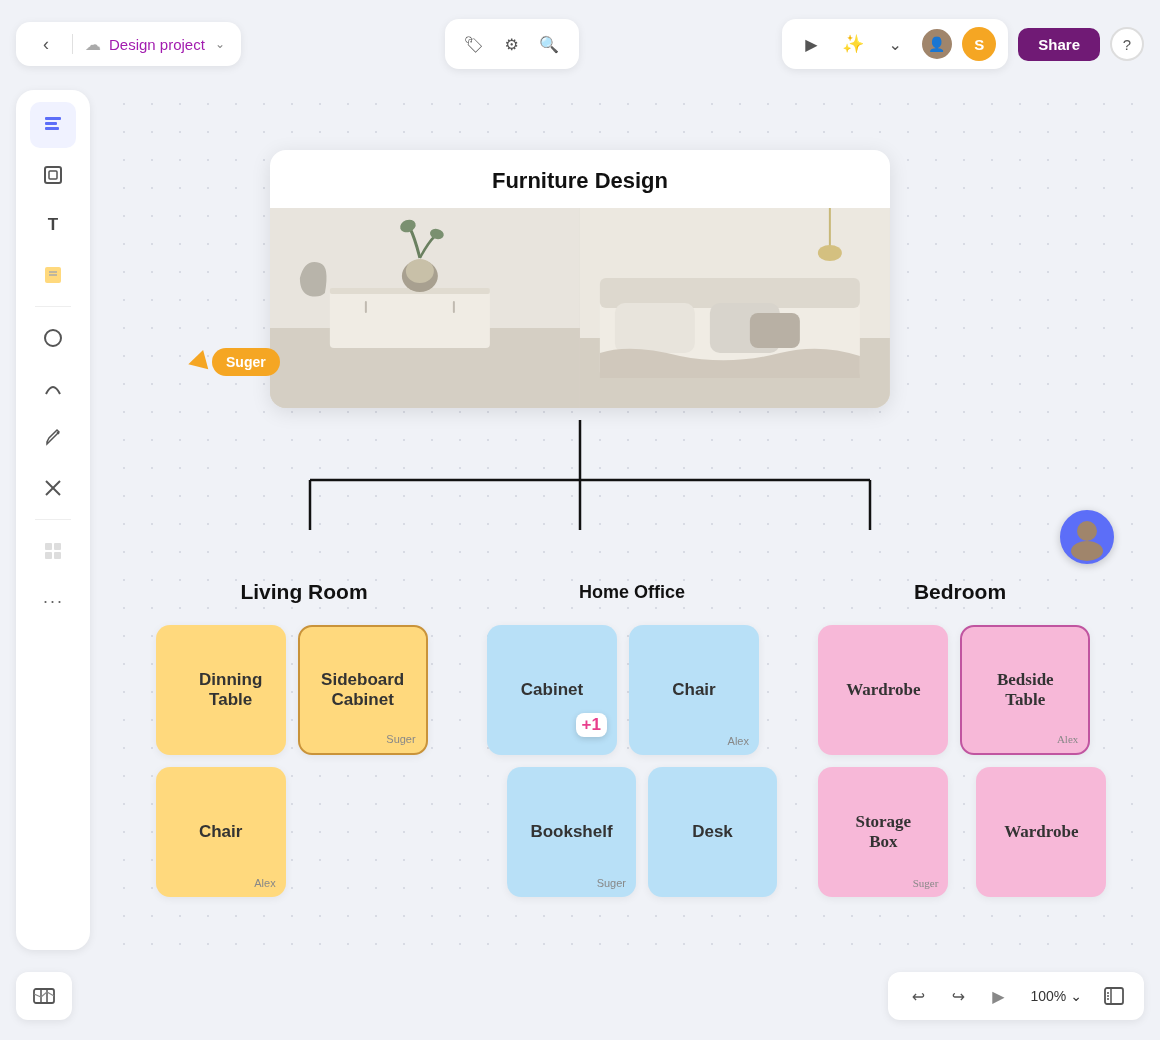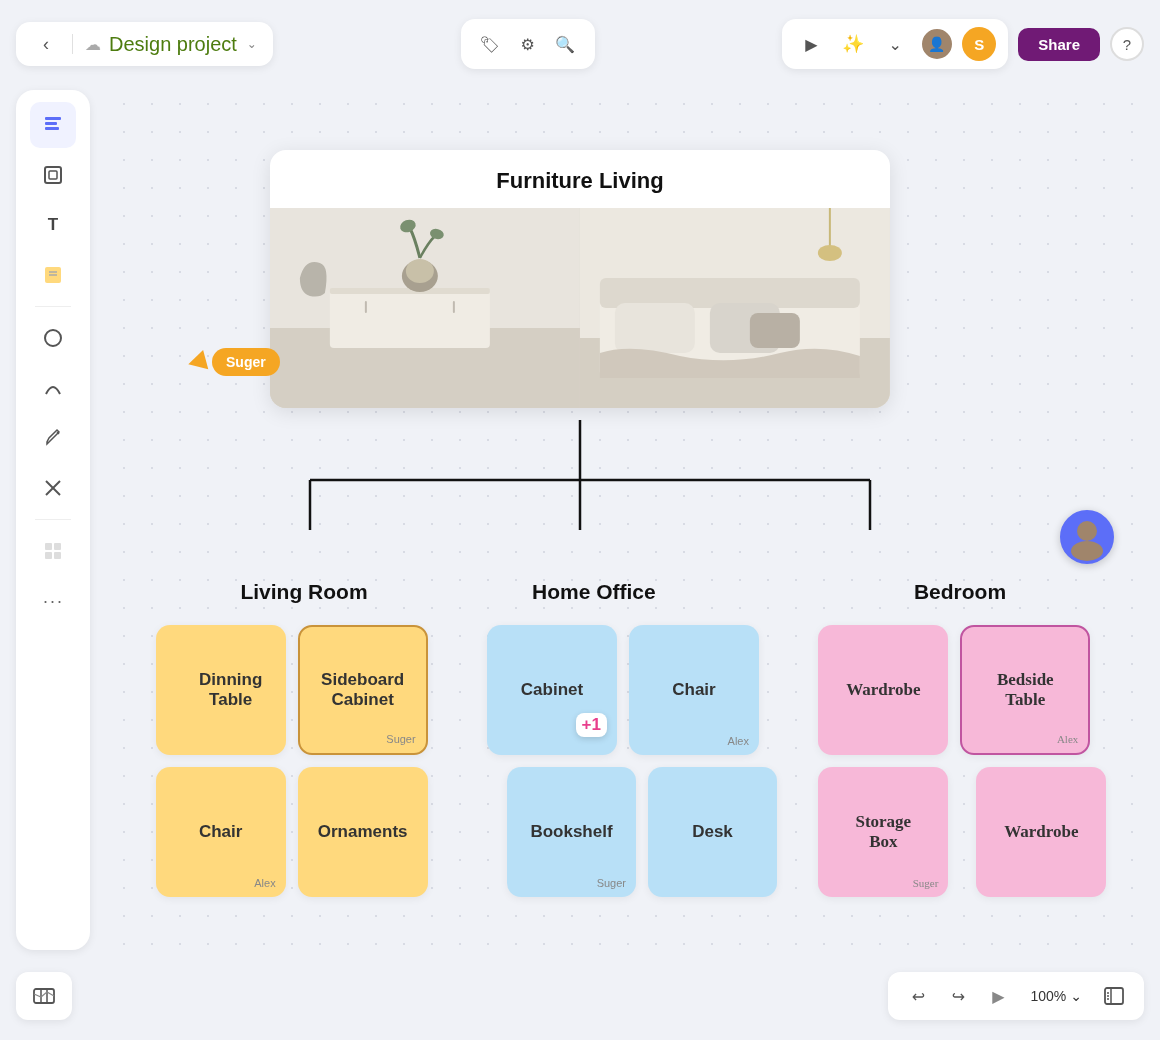--- a/index.html
+++ b/index.html
@@ -34,21 +34,21 @@
     }
     .topbar-left .back-btn {
       width: 28px; height: 28px;
       display: flex; align-items: center; justify-content: center;
       cursor: pointer;
       color: #555;
       font-size: 18px;
     }
     .topbar-left .divider { width: 1px; height: 20px; background: #e0e0e0; margin: 0 4px; }
     .cloud-icon { color: #aaa; font-size: 16px; }
-    .project-name { font-size: 20px; font-weight: 500; color: #4d7c0f; }
+    .project-name { font-size: 15px; font-weight: 500; color: #a21caf; }
     .chevron { color: #888; font-size: 12px; margin-left: 2px; }
     .topbar-tools {
       display: flex;
       align-items: center;
       gap: 4px;
       background: white;
       border-radius: 14px;
       padding: 8px 12px;
       box-shadow: 0 2px 8px rgba(0,0,0,0.08);
     }
@@ -409,21 +409,21 @@
         <rect x="2" y="11" width="7" height="7" rx="1" fill="#ddd"></rect>
         <rect x="11" y="11" width="7" height="7" rx="1" fill="#ddd"></rect>
       </svg>
   </div>
   <div class="sidebar-item" style="font-size:18px; letter-spacing:1px; color:#666;">···</div>
 </div>
 
 <div class="canvas">
 
   <div class="furniture-card">
-    <div class="furniture-title">Furniture Living</div>
+    <div class="furniture-title">Furniture Design</div>
     <div class="furniture-images">
       <div class="photo-desk">
         
         <svg width="100%" height="100%" viewBox="0 0 310 200" preserveAspectRatio="xMidYMid slice">
           <rect width="310" height="200" fill="#ddd9d0"></rect>
 
           <rect width="310" height="120" fill="#e8e4dd"></rect>
 
           <rect y="120" width="310" height="80" fill="#d5cfc4"></rect>
 
@@ -483,43 +483,40 @@
 
     <line x1="200" y1="60" x2="200" y2="110" stroke="#111" stroke-width="2.5"></line>
 
     <line x1="470" y1="60" x2="470" y2="110" stroke="#111" stroke-width="2.5"></line>
 
     <line x1="760" y1="60" x2="760" y2="110" stroke="#111" stroke-width="2.5"></line>
   </svg>
 
   <div style="position:absolute; top:490px; left:30px; right:20px; display:flex; justify-content:space-around; align-items:center;">
     <div style="font-size:21px; font-weight:800; color:#111; width:200px; text-align:center;">Living Room</div>
-    <div style="font-size:21px; font-weight:800; color:#111; width:200px; text-align:left;">Home Office</div>
+    <div style="font-size:18px; font-weight:800; color:#111; width:200px; text-align:center;">Home Office</div>
     <div style="font-size:21px; font-weight:800; color:#111; width:200px; text-align:center;">Bedroom</div>
   </div>
 
   <div style="position:absolute; top:535px; left:30px; right:20px; display:flex; justify-content:space-around; gap:10px;">
 
     <div style="display:flex; flex-direction:column; gap:12px; width:290px;">
       <div style="display:flex; gap:12px;">
         <div class="sticky-card yellow">
           <span style="text-align:center;margin-left:20px;">Dinning<br>Table</span>
         </div>
         <div class="sticky-card yellow card-outlined">
           <span style="text-align:center;">Sideboard<br>Cabinet</span>
           <span class="card-author">Suger</span>
         </div>
       </div>
       <div style="display:flex; gap:12px;">
         <div class="sticky-card yellow">
           <span>Chair</span>
           <span class="card-author">Alex</span>
-        </div>
-        <div class="sticky-card yellow">
-          <span>Ornaments</span>
         </div>
       </div>
     </div>
 
     <div style="display:flex; flex-direction:column; gap:12px; width:290px;">
       <div style="display:flex; gap:12px;">
         <div class="sticky-card blue">
           <span>Cabinet</span>
           <span class="badge-plus">+1</span>
         </div>

